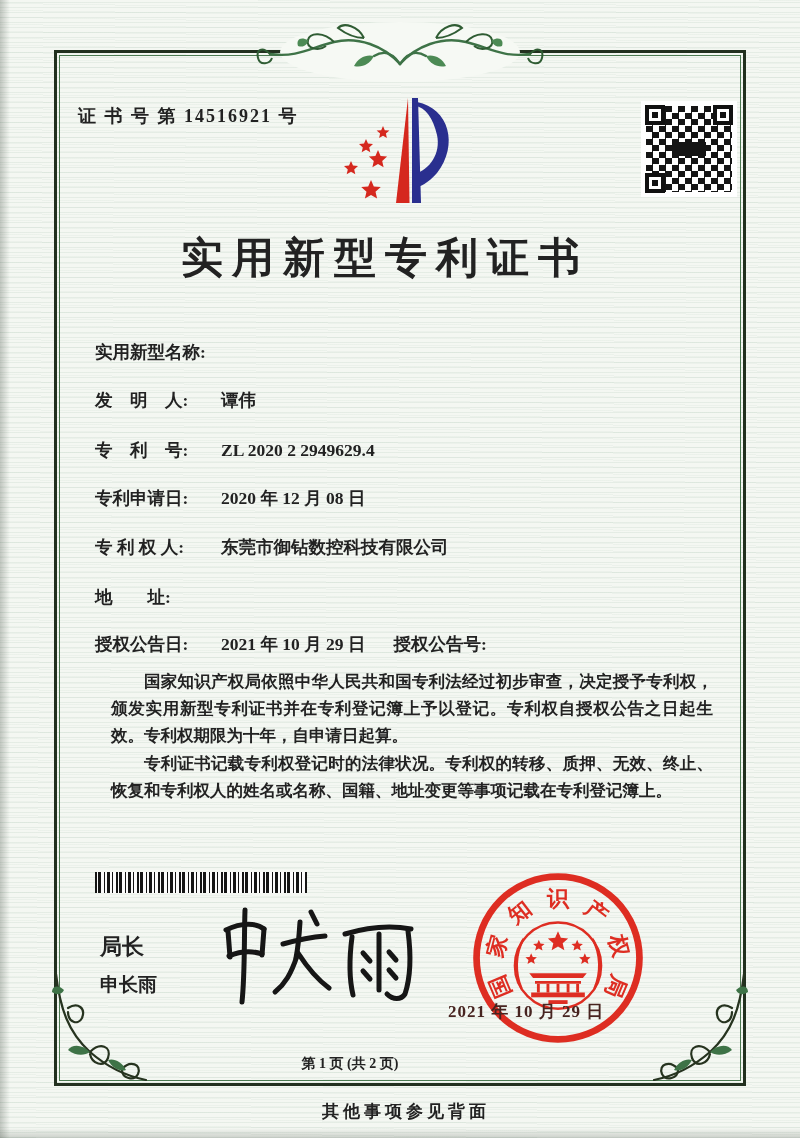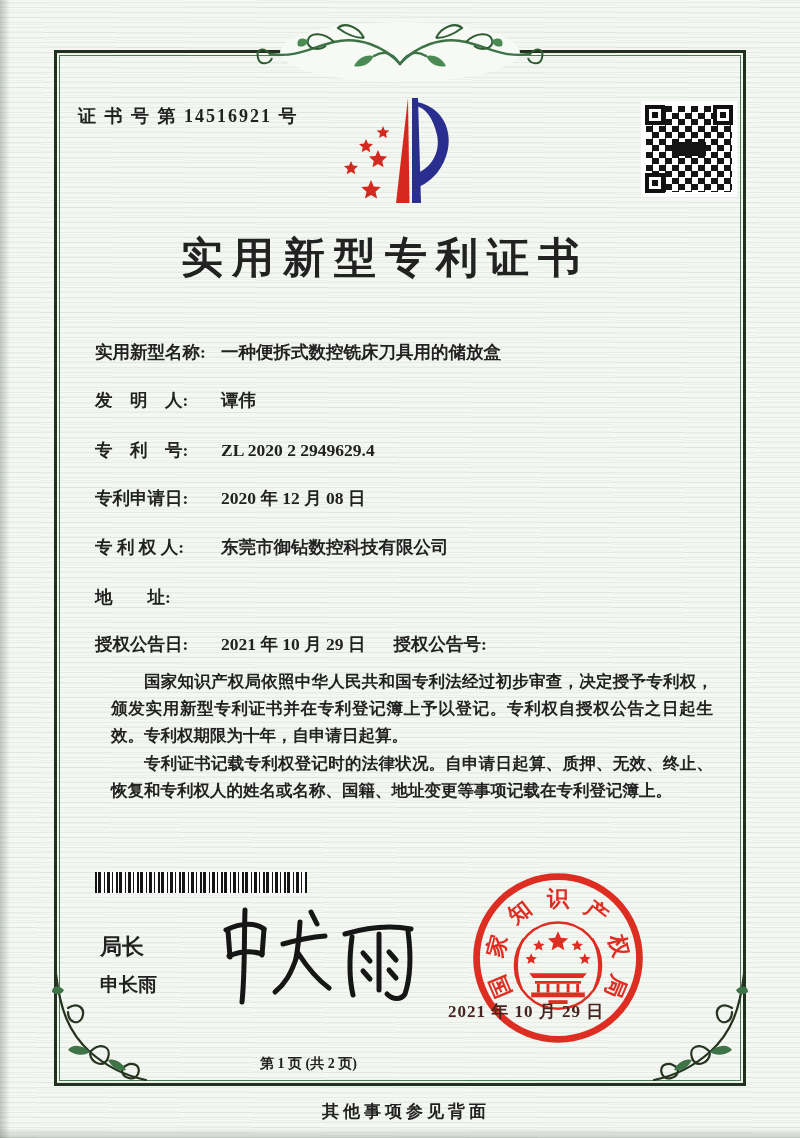--- a/index.html
+++ b/index.html
@@ -59,21 +59,21 @@
 
   .sig-title{position:absolute;left:100px;top:932px;font-size:22px;font-weight:700;z-index:3;}
   .sig-name{position:absolute;left:100px;top:972px;font-size:19px;font-weight:700;z-index:3;}
   .signature{position:absolute;left:215px;top:898px;width:210px;height:112px;z-index:4;}
 
   .seal{position:absolute;left:466px;top:866px;width:184px;height:184px;z-index:5;opacity:0.95;}
   .seal text{font-size:23px;font-weight:700;fill:#dd2317;font-family:"Liberation Serif",serif;}
   .seal-date{position:absolute;left:448px;top:1000px;width:200px;font-size:17px;
     font-weight:700;color:#472420;letter-spacing:1px;z-index:6;}
 
-  .page-indicator{position:absolute;left:260px;top:1055px;width:180px;
+  .page-indicator{position:absolute;left:260px;top:1055px;width:180px;text-align:center;
     font-size:14px;font-weight:700;z-index:3;}
   .footer-note{position:absolute;left:322px;top:1100px;font-size:17px;font-weight:600;
     letter-spacing:4px;z-index:3;}
 
   .ornament-top{position:absolute;left:246px;top:6px;width:308px;height:84px;z-index:2;}
   .corner-br{position:absolute;left:648px;top:968px;width:104px;height:124px;z-index:2;}
   .corner-bl{position:absolute;left:48px;top:968px;width:104px;height:124px;z-index:2;transform:scaleX(-1);}
 </style>
 </head>
 <body>
@@ -158,21 +158,20 @@
     <div class="finder tl"></div>
     <div class="finder tr"></div>
     <div class="finder bl"></div>
   </div>
 </div>
 
 <div class="title">实用新型专利证书</div>
 
 <div class="field-row" style="top:340px">
   <span class="flabel">实用新型名称:</span>
-  <span class="fvalue">一种便拆式数控铣床刀具用的储放盒</span>
 </div>
 <div class="field-row" style="top:388px">
   <span class="flabel">发　明　人:</span>
   <span class="fvalue">谭伟</span>
 </div>
 <div class="field-row" style="top:438px">
   <span class="flabel">专　利　号:</span>
   <span class="fvalue">ZL 2020 2 2949629.4</span>
 </div>
 <div class="field-row" style="top:486px">
@@ -187,21 +186,21 @@
   <span class="flabel">地　　址:</span>
 </div>
 <div class="field-row grant-row" style="top:632px">
   <span class="flabel">授权公告日:</span>
   <span class="fvalue">2021 年 10 月 29 日</span>
   <span class="flabel" style="flex-basis:auto;padding-right:6px">授权公告号:</span>
 </div>
 
 <div class="paragraphs">
   <p>国家知识产权局依照中华人民共和国专利法经过初步审查，决定授予专利权，颁发实用新型专利证书并在专利登记簿上予以登记。专利权自授权公告之日起生效。专利权期限为十年，自申请日起算。</p>
-  <p>专利证书记载专利权登记时的法律状况。自申请日起算、质押、无效、终止、恢复和专利权人的姓名或名称、国籍、地址变更等事项记载在专利登记簿上。</p>
+  <p>专利证书记载专利权登记时的法律状况。专利权的转移、质押、无效、终止、恢复和专利权人的姓名或名称、国籍、地址变更等事项记载在专利登记簿上。</p>
 </div>
 
 <div class="barcode"></div>
 
 <div class="sig-title">局长</div>
 <div class="sig-name">申长雨</div>
 <svg class="signature" viewBox="0 0 210 112">
   <g fill="none" stroke="#161616" stroke-width="5" stroke-linecap="round" stroke-linejoin="round">
     <path d="M30 12 C29 42 30 76 27 104"></path>
     <path d="M11 32 C27 24 42 25 49 31"></path>

